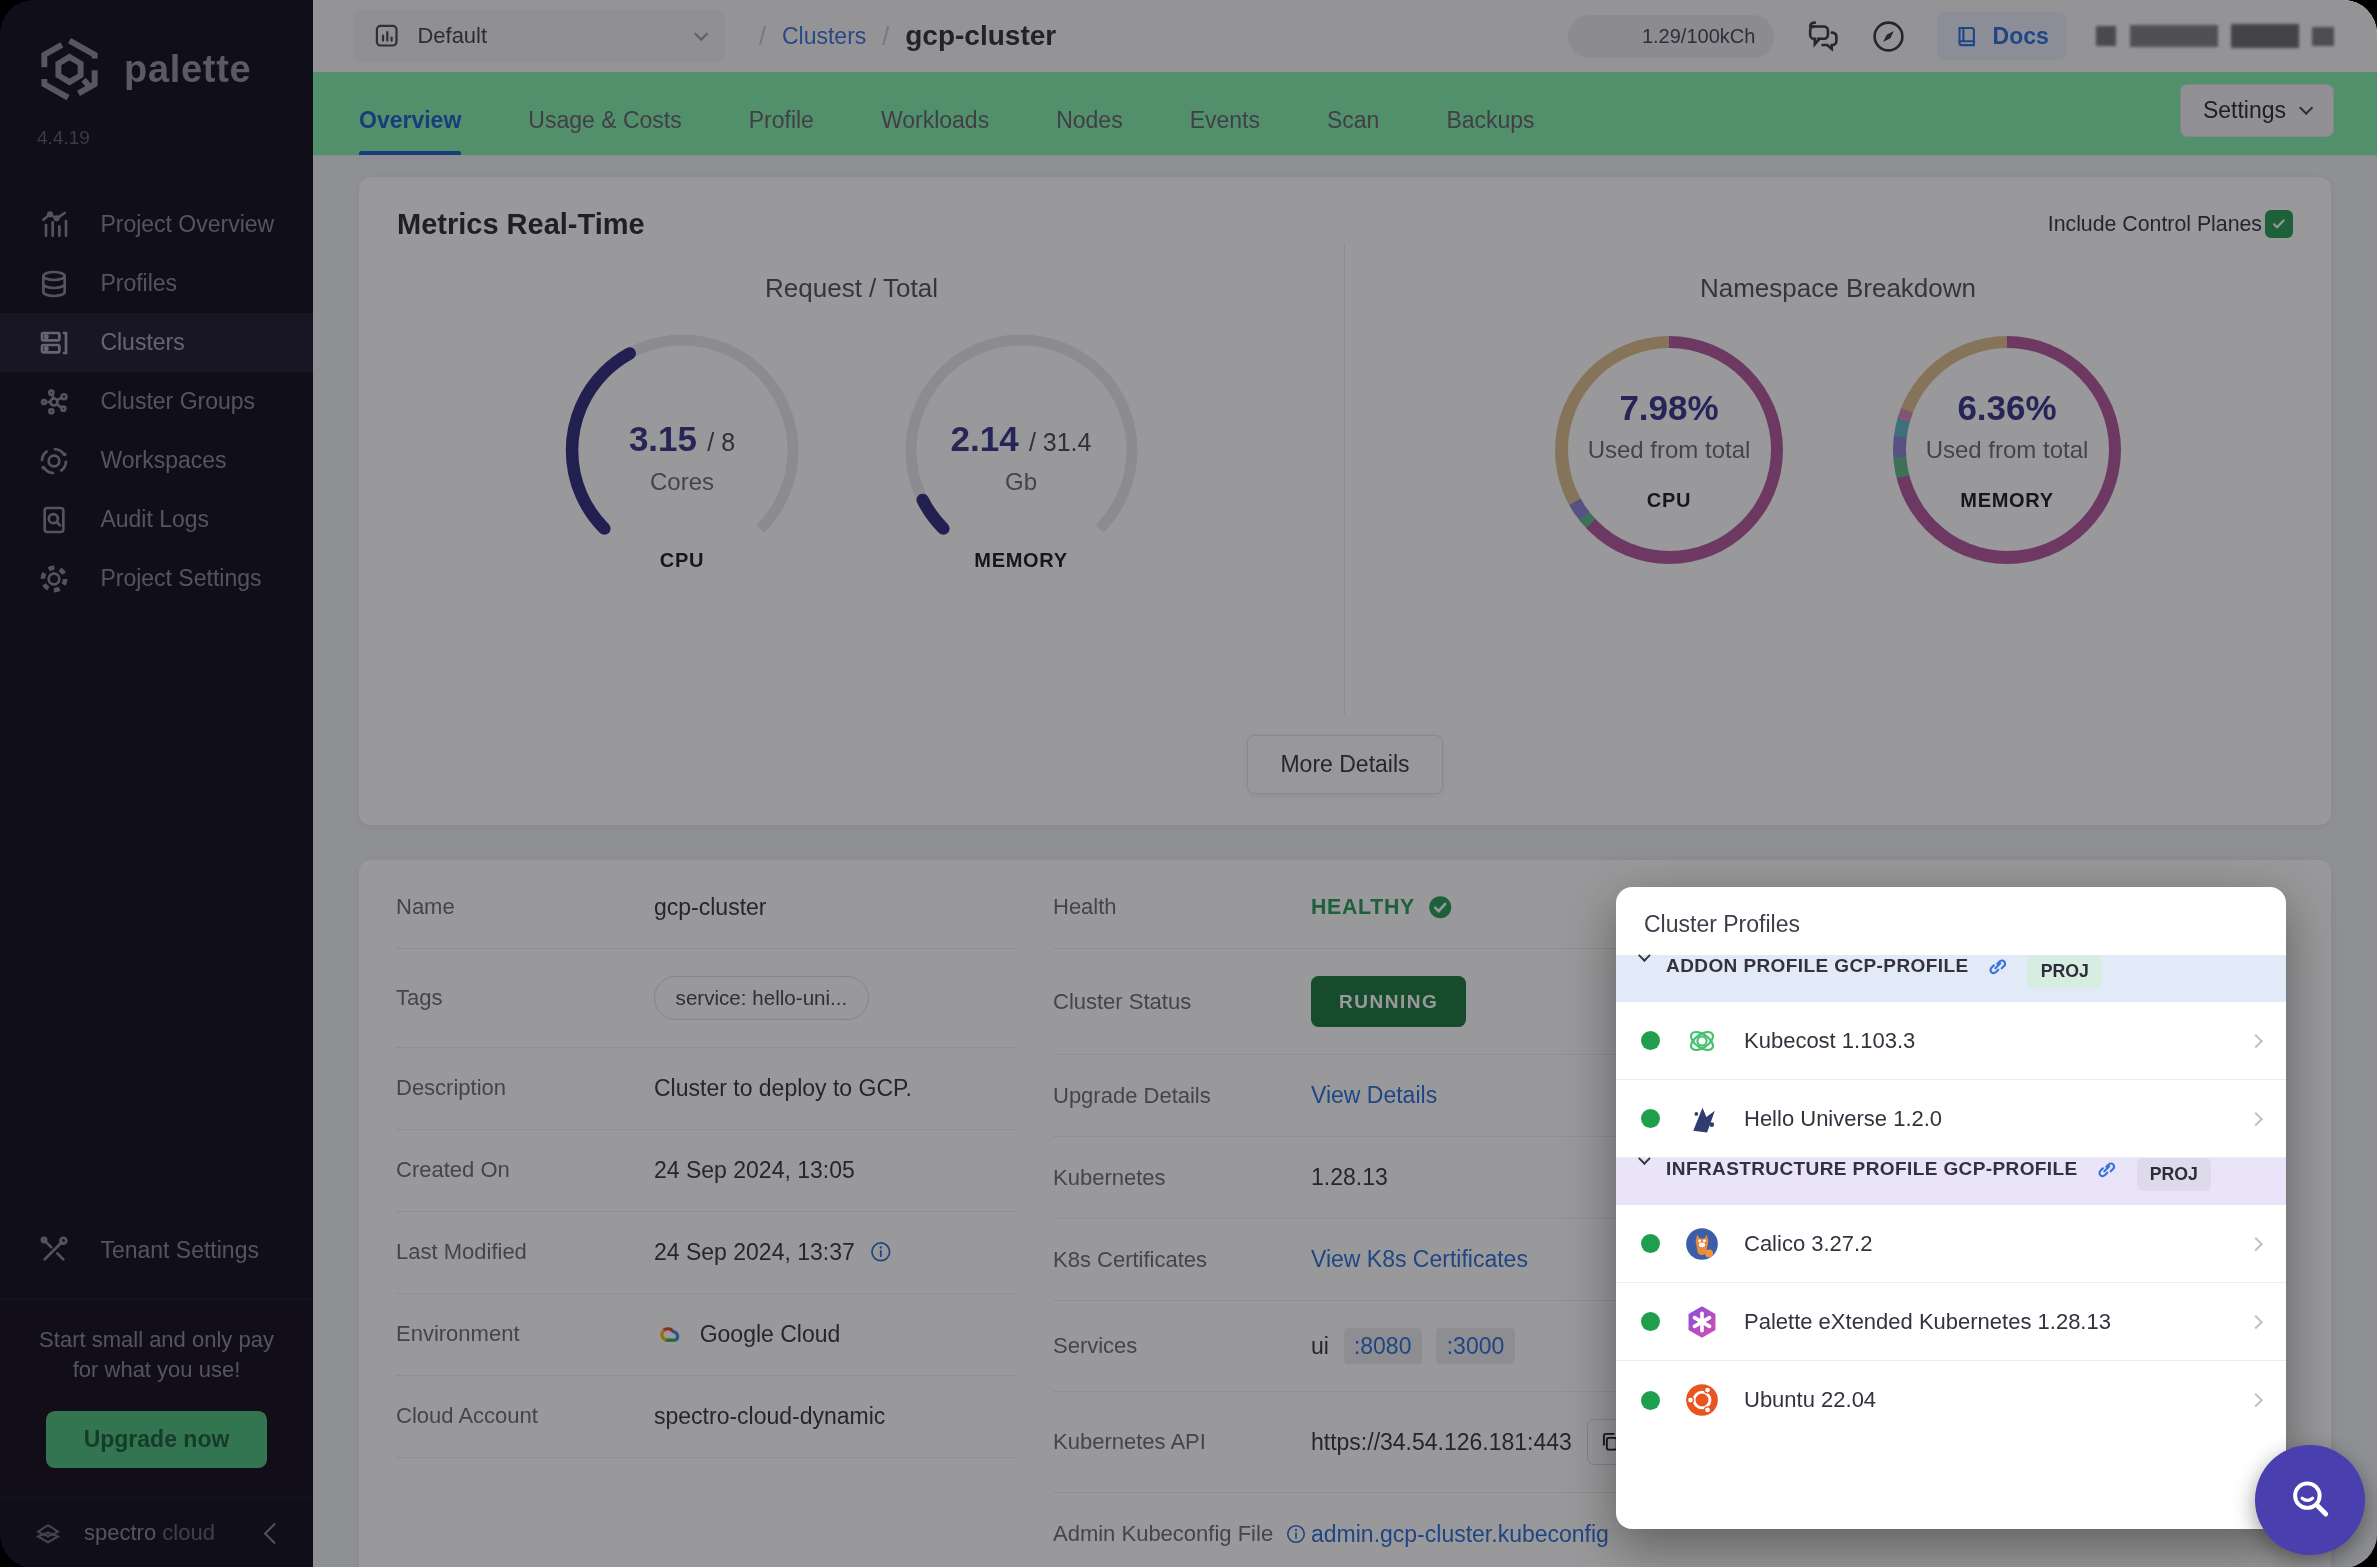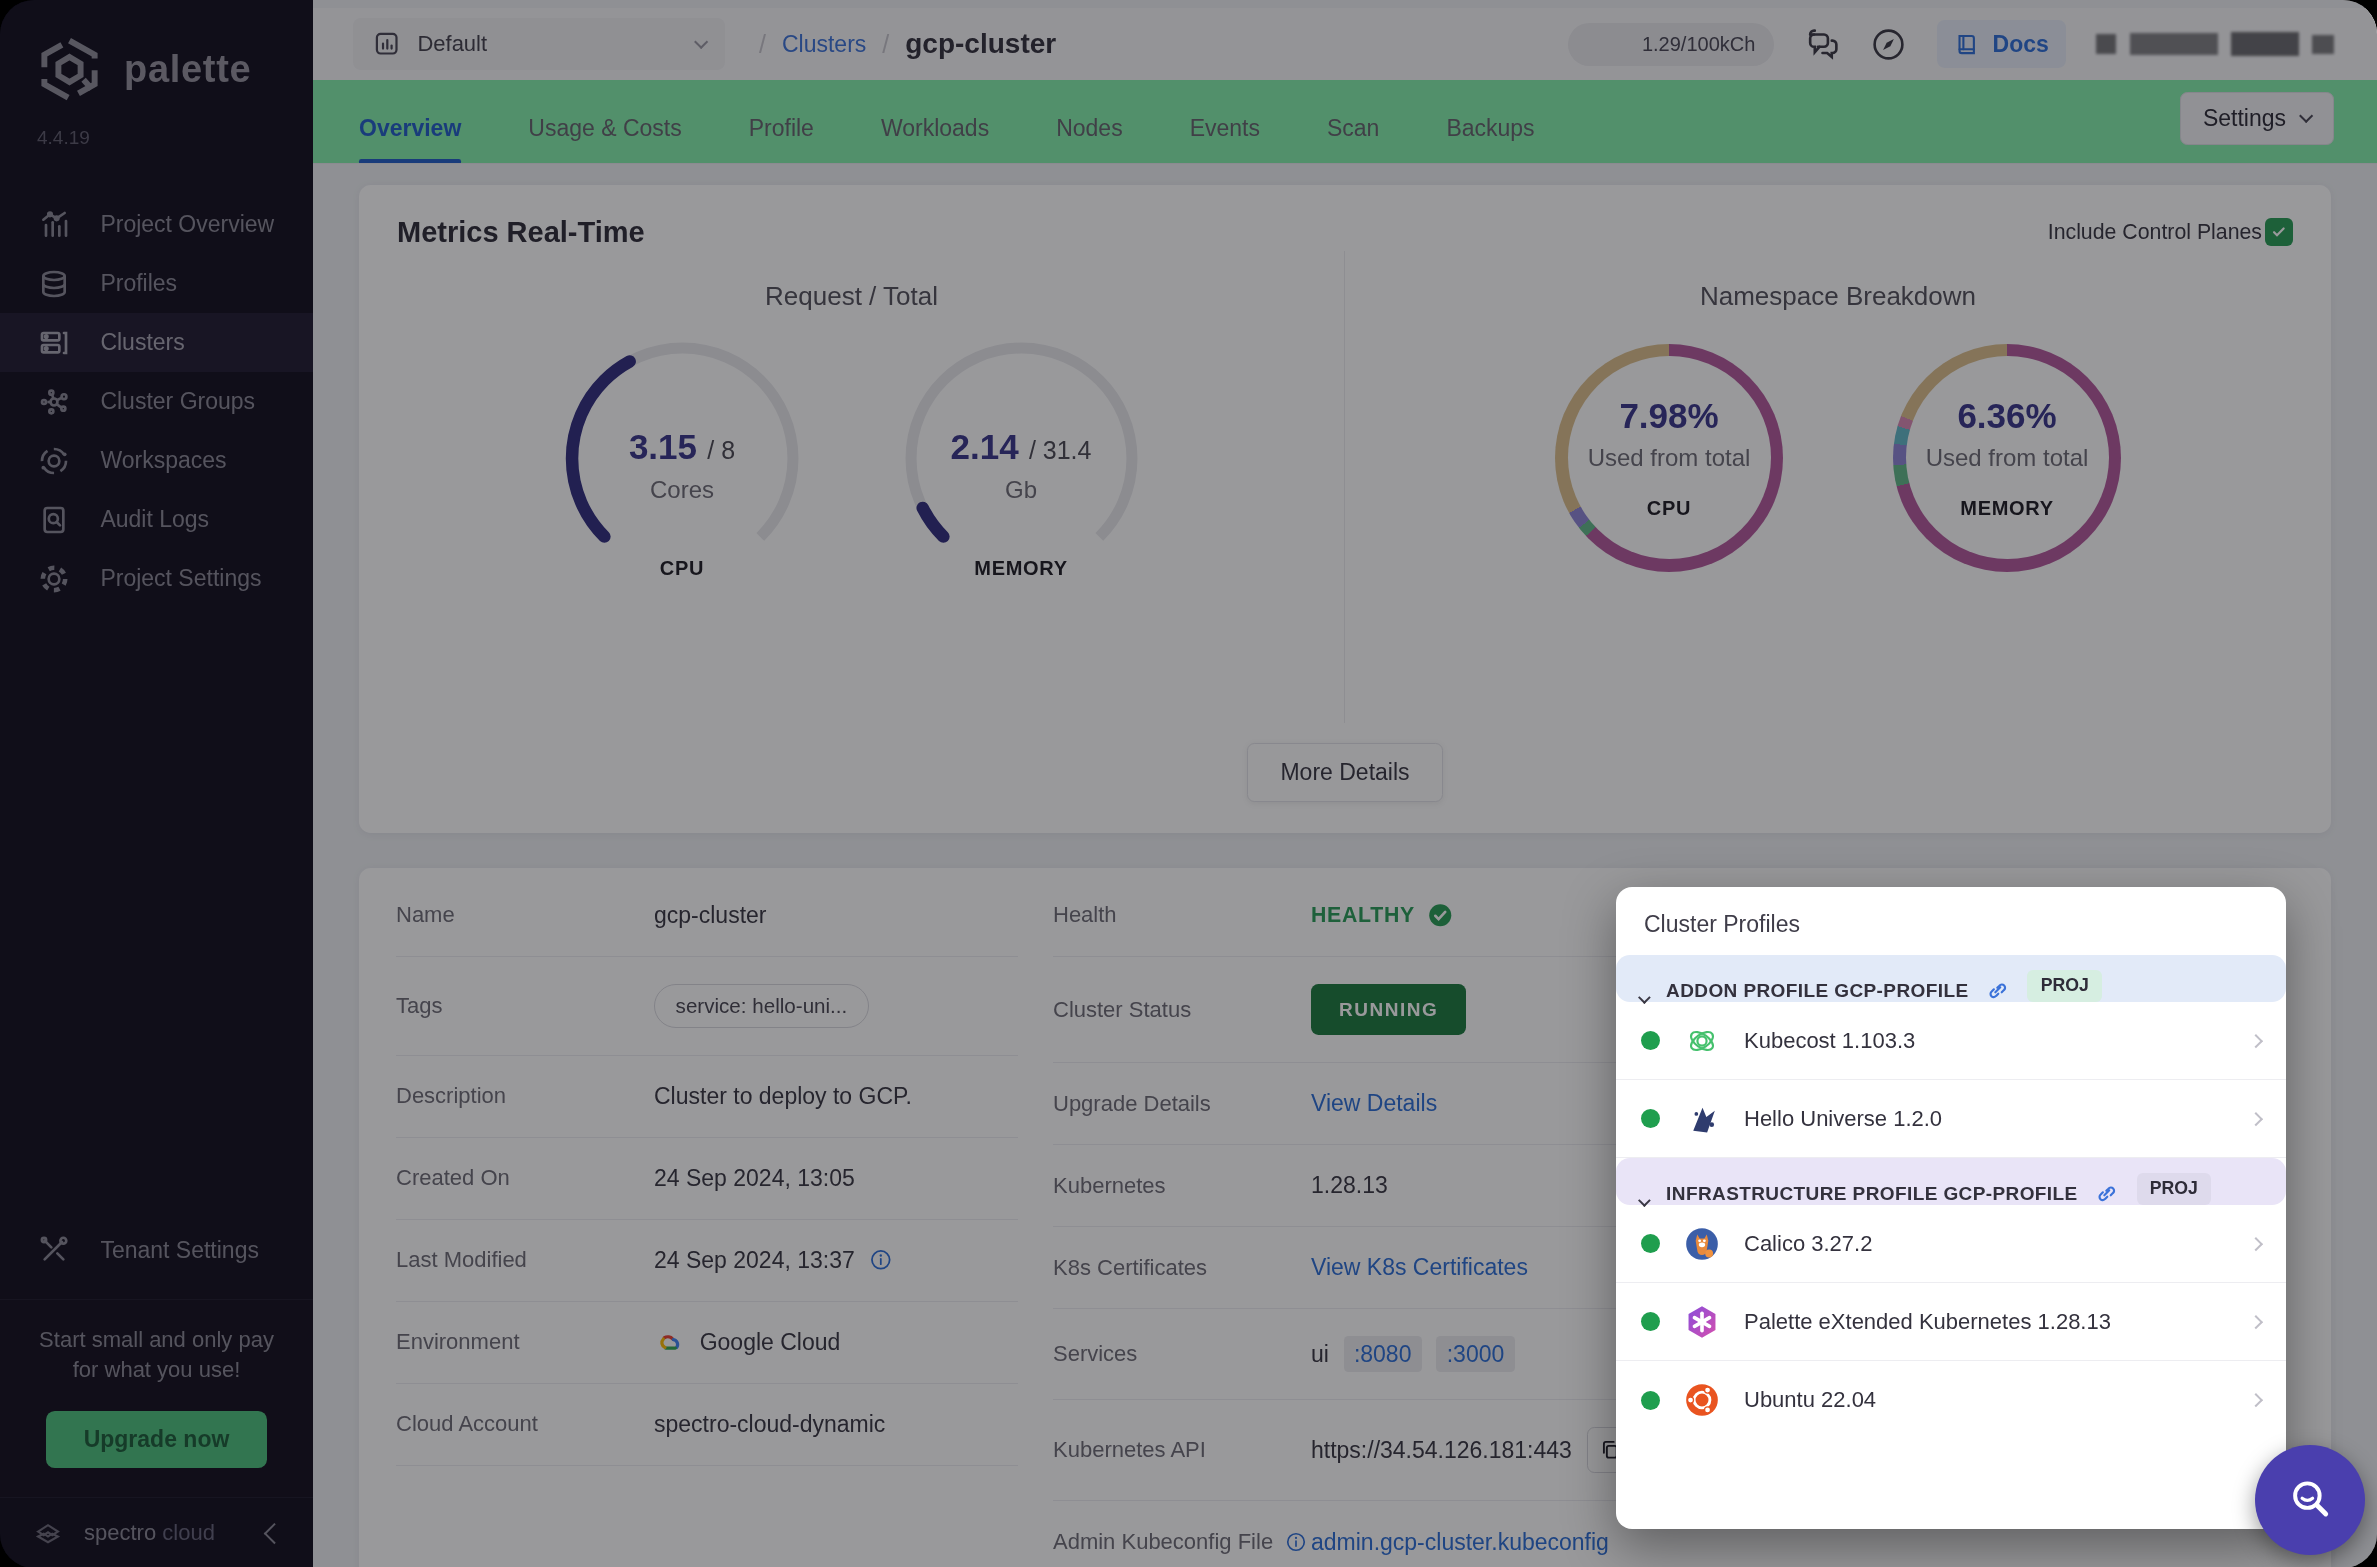--- a/index.html
+++ b/index.html
@@ -19,21 +19,21 @@
   .promo{border-top:0.7px solid #201c2e;background:#15111f;padding:25px 22px 29.4px;text-align:center;}
   .promo-text{color:#8b8996;font-size:22px;line-height:1.4;}
   .upgrade-btn{display:inline-block;margin-top:25px;background:#4fc17e;color:#1e5e3c;font-size:23px;font-weight:700;padding:14.7px 38px;border-radius:8.8px;border:none;cursor:pointer;}
   .side-footer{border-top:0.7px solid #201c2e;height:71px;display:flex;align-items:center;gap:19px;padding:0 31px;}
   .sf-text{font-size:22px;color:#8b8996;}
   .sf-text .lite{color:#67647a;}
   .collapse{margin-left:auto;width:14.7px;height:14.7px;border-left:2.9px solid #8b8996;border-bottom:2.9px solid #8b8996;transform:rotate(45deg);cursor:pointer;}
 
   
   .main{position:absolute;left:313px;right:0;top:0;bottom:0;background:#eef0f3;}
-  .topbar{height:72px;background:#f7f7f9;display:flex;align-items:center;padding:0 43px 0 40px;margin-top:8px;}
+  .topbar{height:72px;background:#f7f7f9;display:flex;align-items:center;padding:0 43px 0 40px;}
   .proj-select{width:372px;height:52px;background:#efeff2;border-radius:7.4px;display:flex;align-items:center;gap:16px;padding:0 19px;cursor:pointer;}
   .proj-select .lbl{font-size:22px;color:#45434f;flex:1;}
   .chev{width:10.3px;height:10.3px;border-right:2.2px solid #9a98a3;border-bottom:2.2px solid #9a98a3;transform:rotate(45deg);margin-top:-4.4px;}
   .crumbs{display:flex;align-items:center;gap:16px;margin-left:34px;}
   .crumb-sep{font-size:25px;color:#c6c5cc;}
   .crumb-link{font-size:23px;color:#3f74d8;cursor:pointer;}
   .crumb-cur{font-size:28px;font-weight:600;color:#34323e;}
   .top-right{margin-left:auto;display:flex;align-items:center;gap:29.4px;}
   .usage-pill{min-width:206px;height:43px;border-radius:21.3px;background:#e8e8ec;display:flex;align-items:center;justify-content:flex-end;padding:0 19px;font-size:20px;color:#4a4856;}
   .icon-btn{width:37px;height:37px;display:flex;align-items:center;justify-content:center;cursor:pointer;}
@@ -96,21 +96,21 @@
   .blue-link{color:#2e6fd6;cursor:pointer;}
   .port{background:#ececf0;border-radius:4.4px;padding:4.4px 10.3px;color:#2e6fd6;cursor:pointer;}
   .copy-btn{width:46px;height:46px;border:0.7px solid #d8d8de;border-radius:7.4px;display:flex;align-items:center;justify-content:center;cursor:pointer;background:#fff;}
 
   
   .dim{position:absolute;inset:0;background:rgba(12,11,16,.42);z-index:40;}
 
   
   .panel{position:absolute;left:1616px;top:887px;width:670px;height:642px;background:#fff;border-radius:16px;box-shadow:0 17.7px 52px rgba(0,0,0,.38);z-index:50;overflow:hidden;}
   .panel-title{padding:23.6px 28px 17.7px;font-size:23px;color:#3f3d49;}
-  .sec-head{height:47px;display:flex;align-items:flex-end;gap:17.7px;padding:0 23.6px;border-radius:14px;}
+  .sec-head{height:47px;display:flex;align-items:flex-start;gap:17.7px;padding:0 23.6px;}
   .sec-head.addon{background:#e2eaf8;}
   .sec-head.infra{background:#e9e4f7;}
   .sec-label{font-size:19px;font-weight:700;color:#33313d;letter-spacing:0.4px;}
   .badge{font-size:17.7px;font-weight:700;color:#2e2c38;border-radius:5.9px;padding:5.9px 13.2px;}
   .badge.addon{background:#d6eee1;}
   .badge.infra{background:#dedaec;}
   .chev-sm{width:8.8px;height:8.8px;border-right:2.2px solid #3a3844;border-bottom:2.2px solid #3a3844;transform:rotate(45deg);margin-top:-4.4px;}
   .p-row{height:78px;display:flex;align-items:center;gap:22px;padding:0 25px;border-bottom:0.7px solid #ededf1;background:#fff;cursor:pointer;}
   .dot{width:19px;height:19px;border-radius:50%;background:#1f9e4e;flex:0 0 19px;}
   .p-ico{width:40px;height:40px;flex:0 0 40px;display:flex;align-items:center;justify-content:center;}

